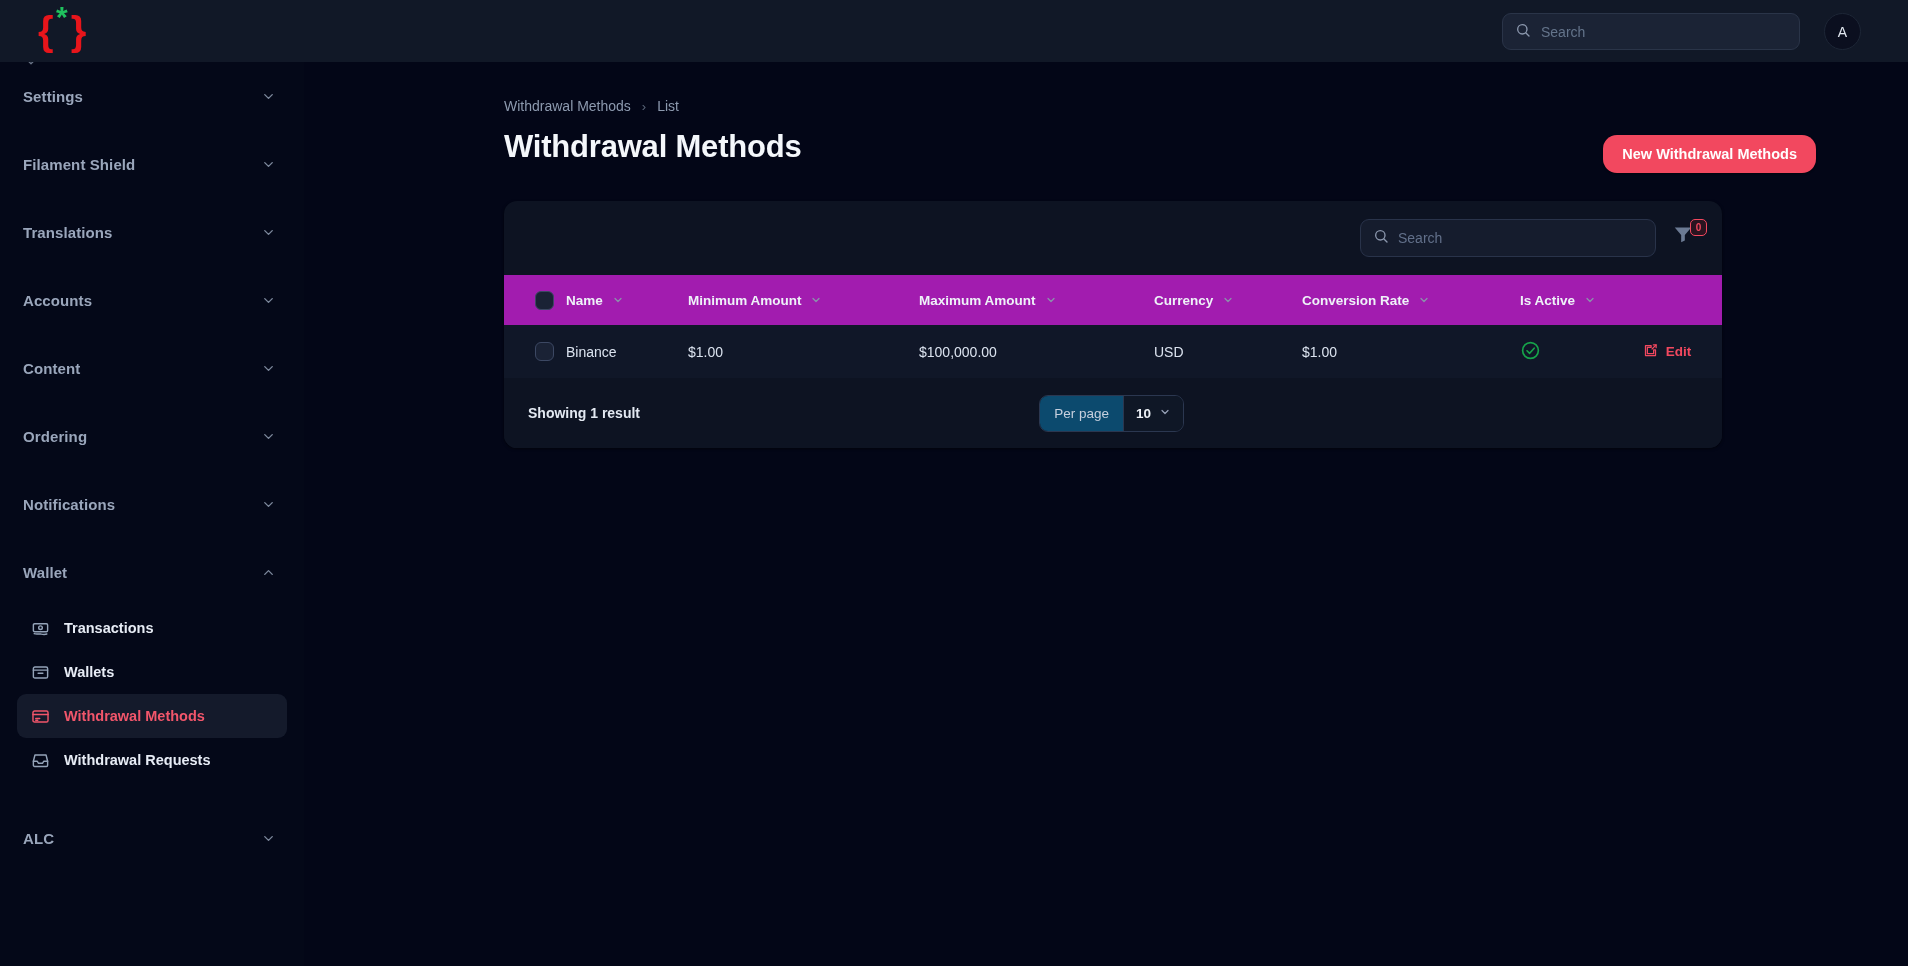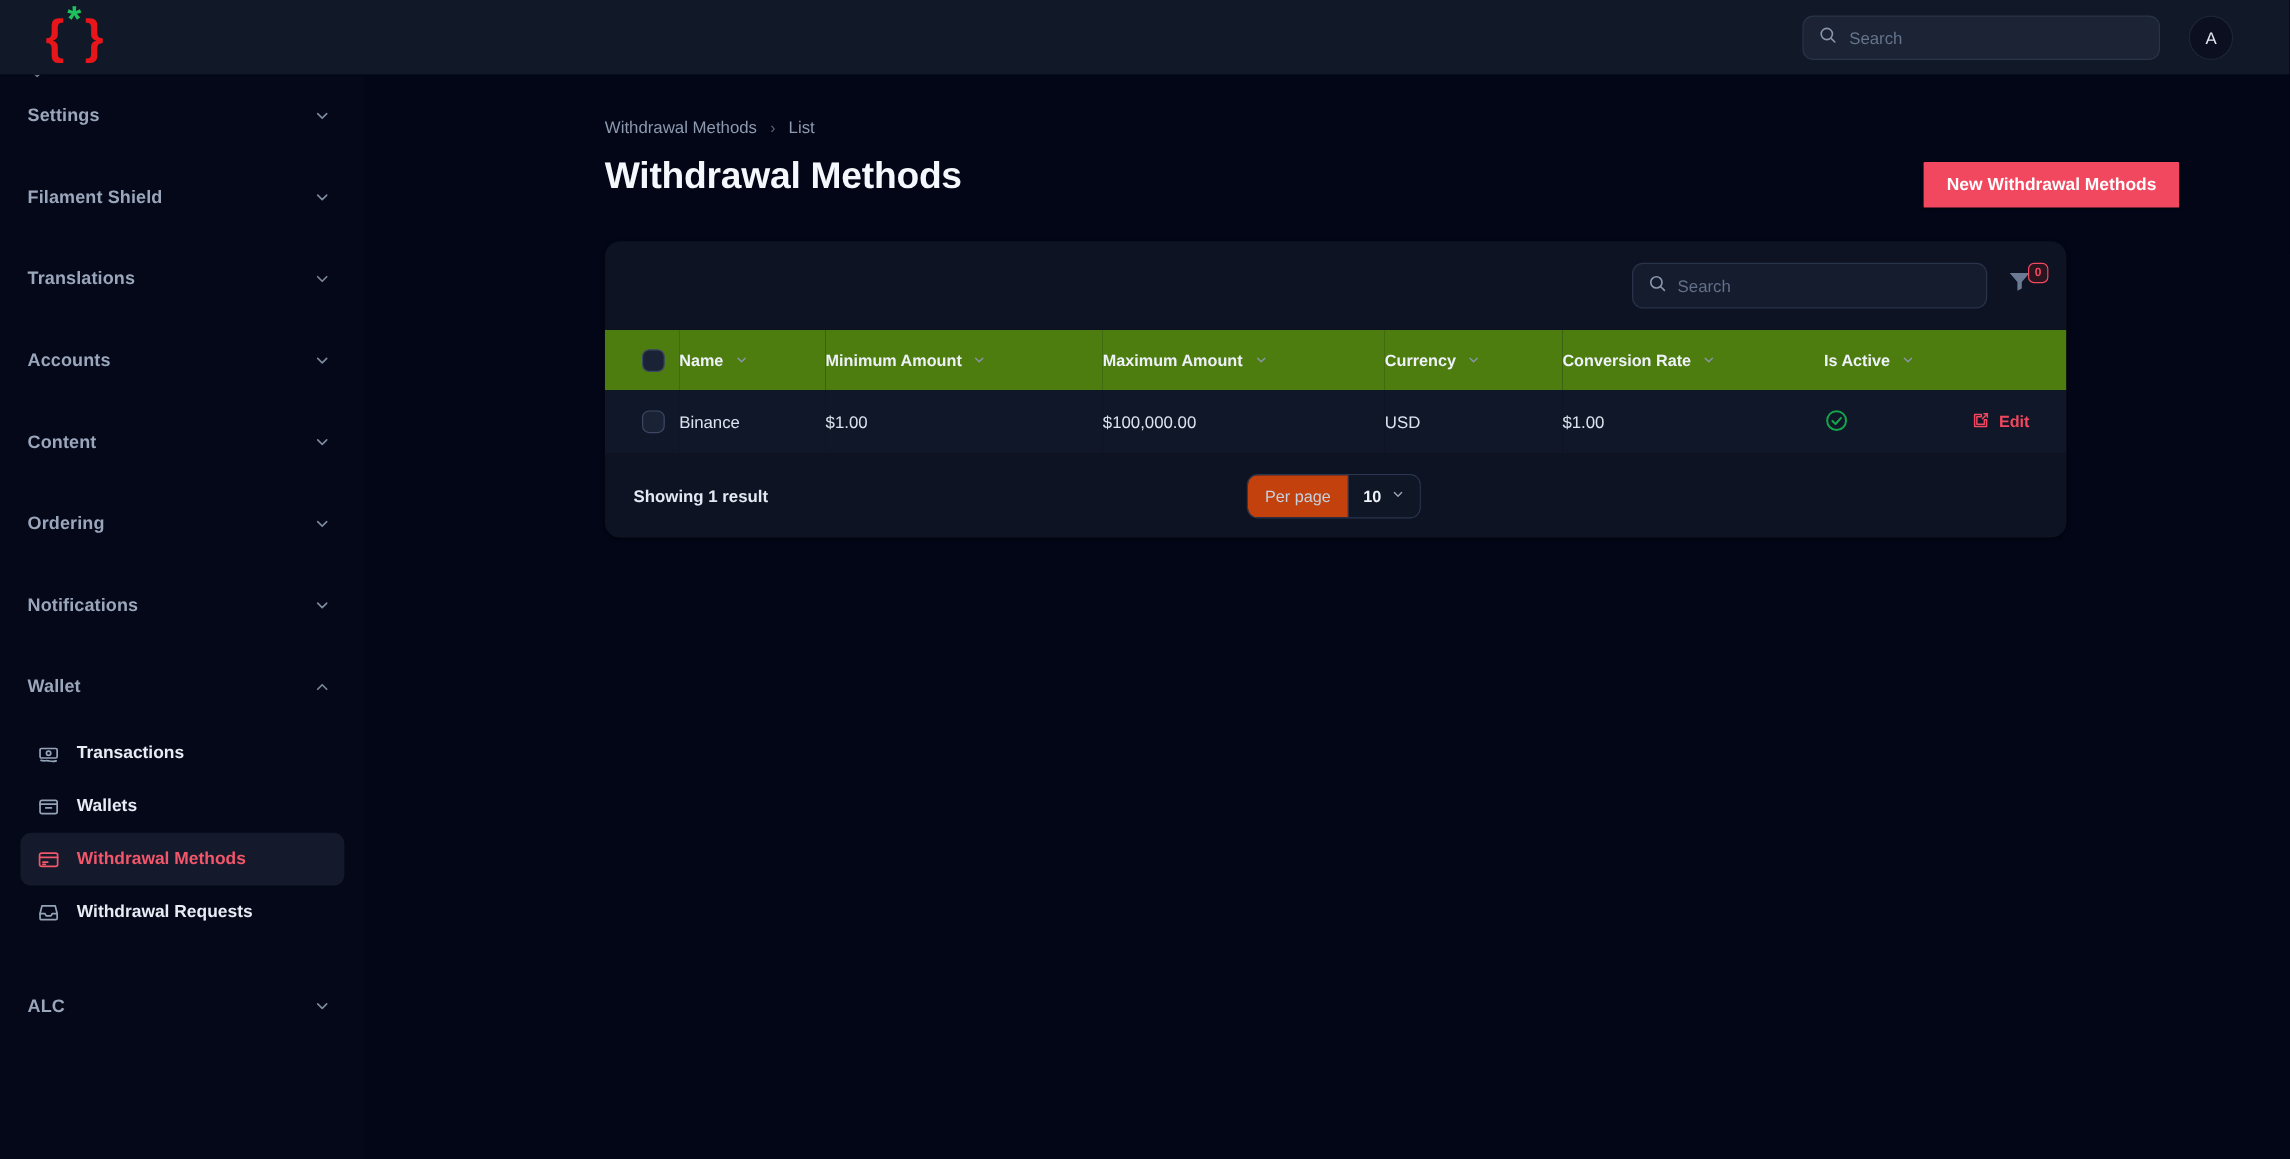--- a/index.html
+++ b/index.html
@@ -100,21 +100,21 @@
   .bc-sep { color: #5a6678; font-size: 13px; }
 
   .head-row {
     display: flex; align-items: flex-start; justify-content: space-between;
     margin-top: 13px;
   }
   .page-title { font-size: 31px; font-weight: bold; color: #f4f7fb; letter-spacing: -0.2px; }
   .new-btn {
     background: #f2485f; color: #ffffff;
     font-size: 14.5px; font-weight: bold;
-    border: none; border-radius: 1px;
+    border: none; border-radius: 14px;
     padding: 11px 19px; cursor: pointer; margin-top: 6px;
     font-family: "Liberation Sans", sans-serif;
     box-shadow: 0 1px 2px rgba(0,0,0,.4);
   }
 
   
   .panel {
     margin-top: 28px; width: 1218px;
     background: #0d1322;
     border-radius: 13px;
@@ -139,21 +139,21 @@
   .filter-wrap { position: relative; width: 26px; height: 30px; cursor: pointer; }
   .filter-badge {
     position: absolute; top: -4px; right: -9px;
     min-width: 17px; height: 17px; padding: 0 4px;
     background: #2a1420; border: 1px solid #f2485f; color: #f2485f;
     border-radius: 5px; font-size: 10px; font-weight: bold;
     display: flex; align-items: center; justify-content: center;
   }
 
   table { width: 100%; border-collapse: collapse; }
-  thead tr { background: #4d7c0f; height: 50px; }
+  thead tr { background: #a21caf; height: 50px; }
   thead th {
     text-align: left; font-size: 13.5px; font-weight: bold; color: #eef2f8;
     padding: 0; white-space: nowrap;
   }
   .th-inner { display: inline-flex; align-items: center; gap: 9px; cursor: pointer; }
   .th-chev { color: #8a96ab; display: flex; }
   tbody tr { height: 53px; background: #101728; }
   tbody td { font-size: 14px; color: #dbe3ef; padding: 0; }
 
   .cb {
@@ -183,21 +183,21 @@
   }
   .showing { font-size: 14px; font-weight: bold; color: #e3e9f2; }
   .perpage {
     display: flex; align-items: center;
     border: 1px solid #2b3750; border-radius: 9px; overflow: hidden; height: 37px;
     margin-right: 508px;
   }
   .pp-label {
     font-size: 13.5px; color: #c7d0de; padding: 0 14px; height: 100%;
     display: flex; align-items: center; border-right: 1px solid #2b3750;
-    background: #c2410c;
+    background: #0c4a6e;
   }
   .pp-val {
     font-size: 13.5px; font-weight: bold; color: #eef2f8; padding: 0 12px; height: 100%;
     display: flex; align-items: center; gap: 8px; background: #0f1726; cursor: pointer;
   }
 </style>
 </head>
 <body>
 
 <div class="topbar">

